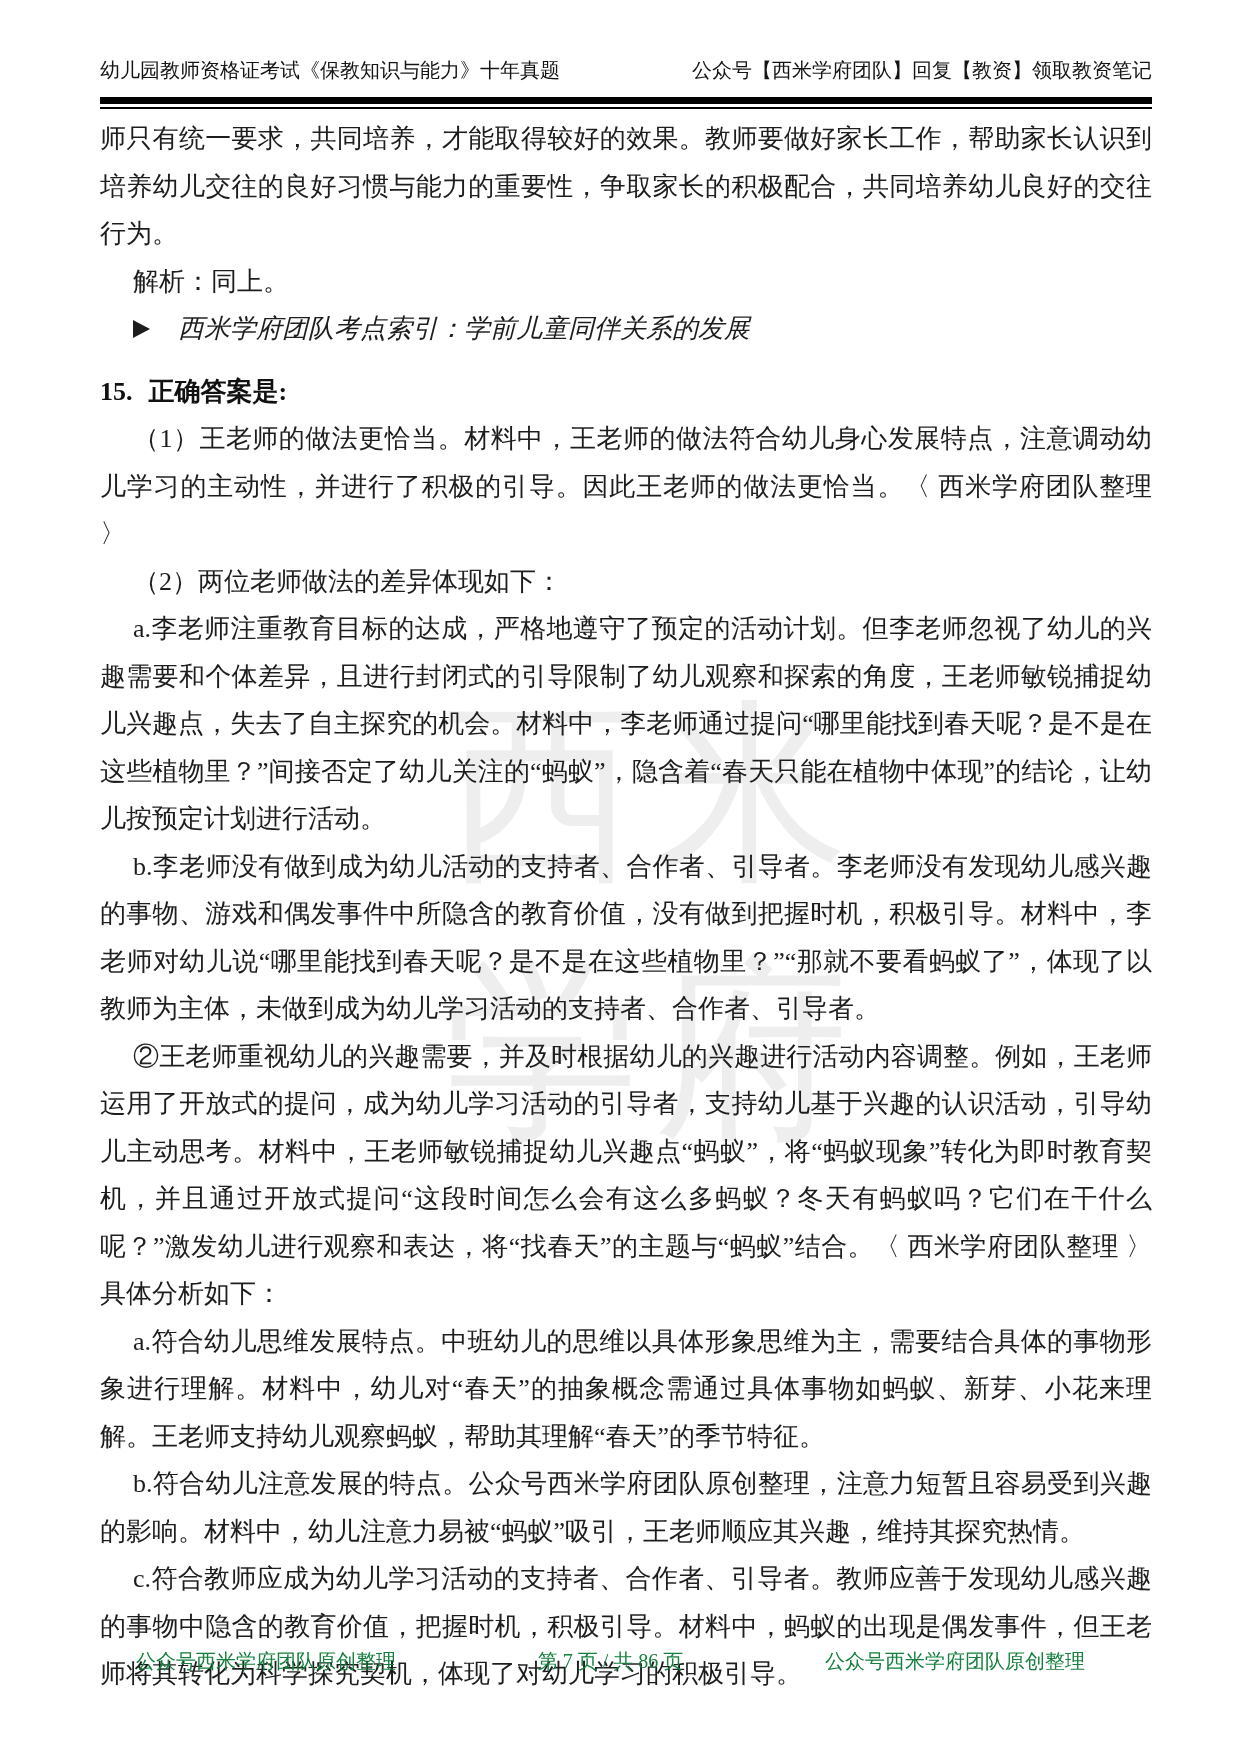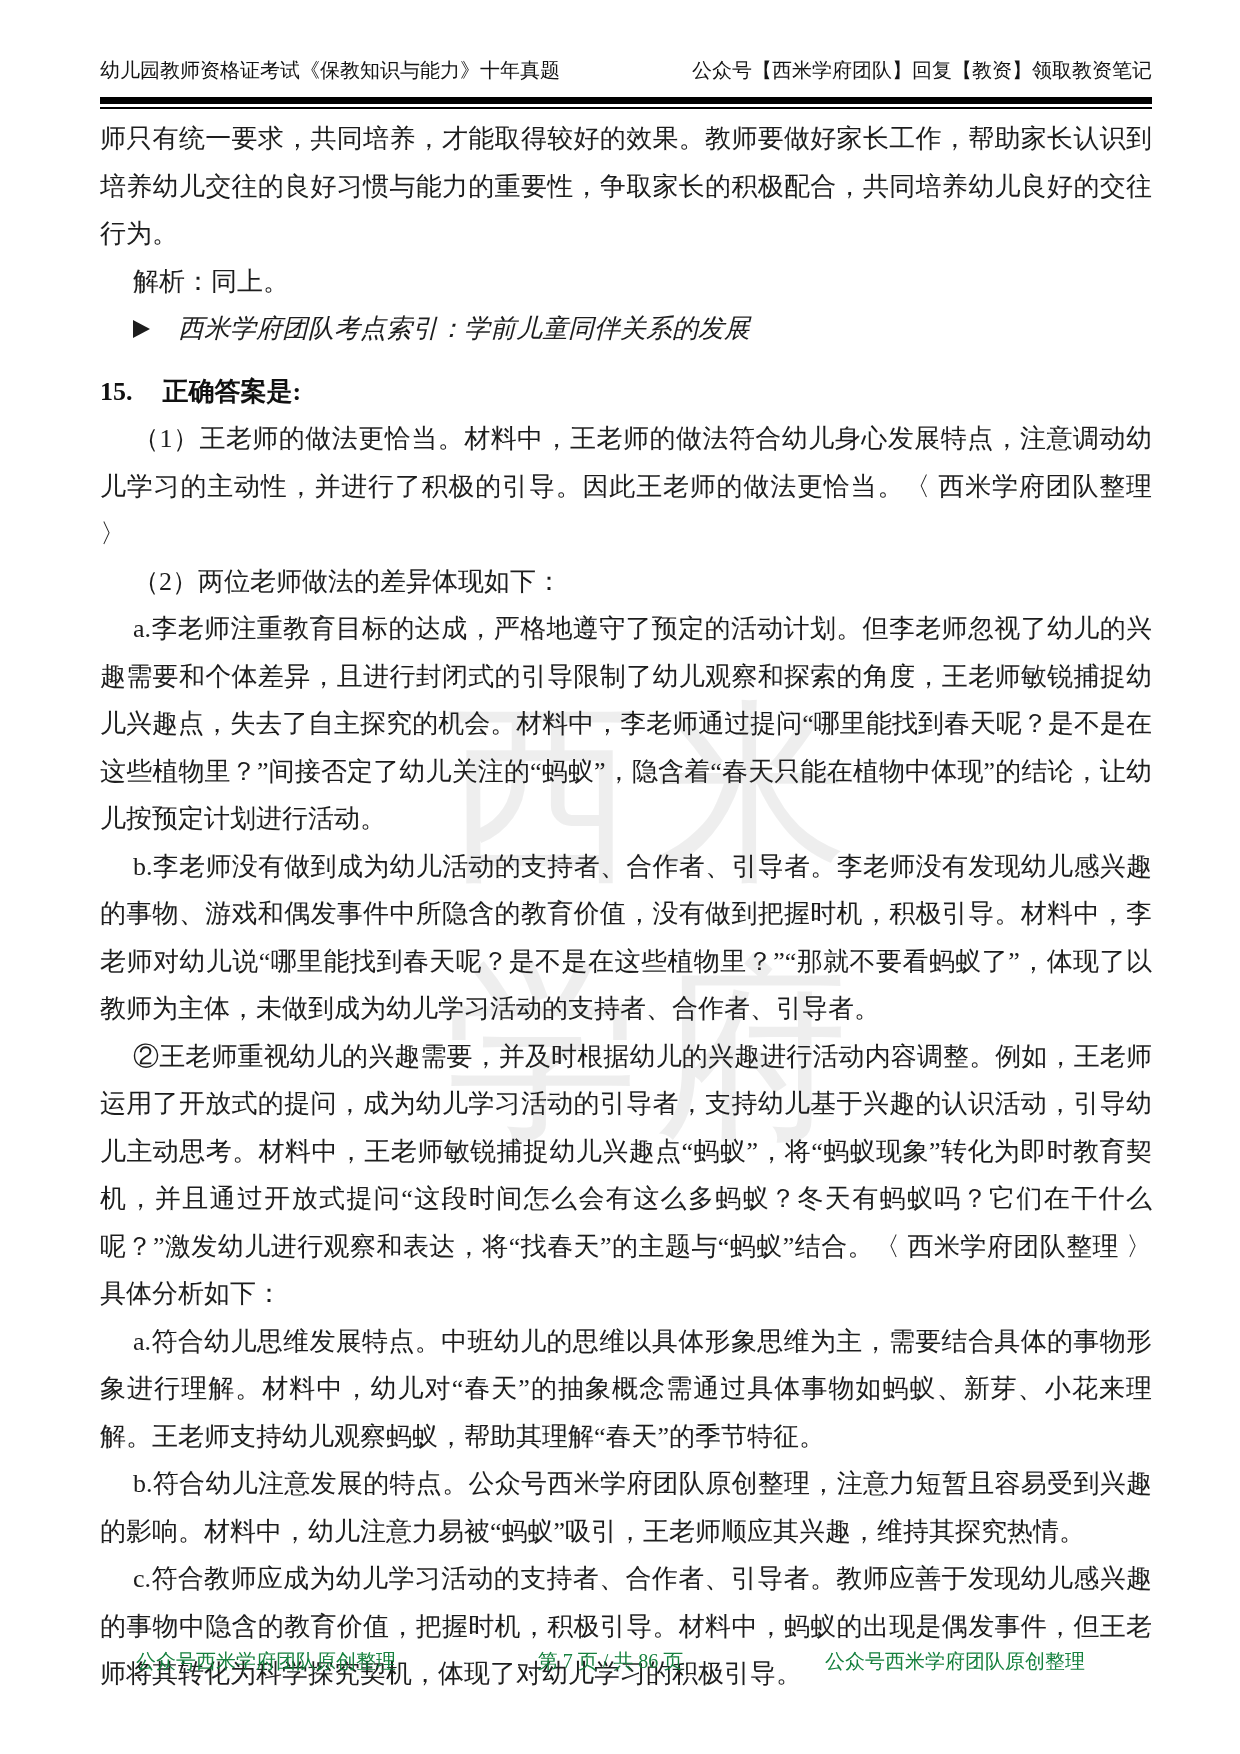--- a/index.html
+++ b/index.html
@@ -64,21 +64,21 @@
     color: #1d1d1d;
   }
   .doc-body p { margin: 0; }
   .ind { text-indent: 33px; }
   .bold { font-weight: normal; }
   .q-heading {
     font-weight: bold;
     margin-top: 15px !important;
     color: #111;
   }
-  .q-heading .q-num { margin-right: 30px; }
+  .q-heading .q-num { margin-right: 16px; }
   .bullet-line { text-indent: 0; padding-left: 33px; font-style: italic; }
   .arrow-icon {
     display: inline-block;
     width: 0;
     height: 0;
     border-left: 17px solid #1d1d1d;
     border-top: 9px solid transparent;
     border-bottom: 9px solid transparent;
     margin-right: 28px;
     vertical-align: -1px;

